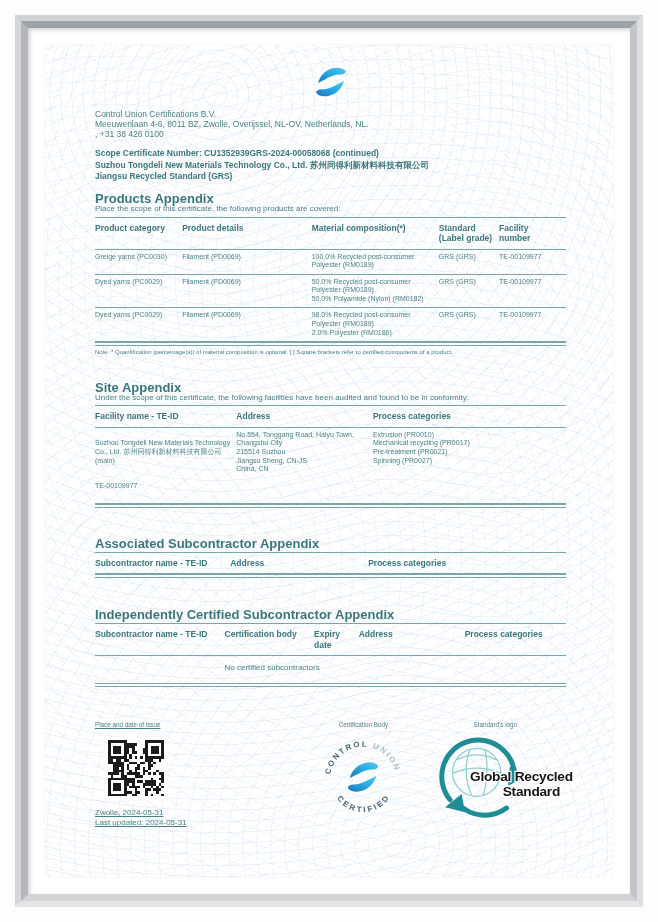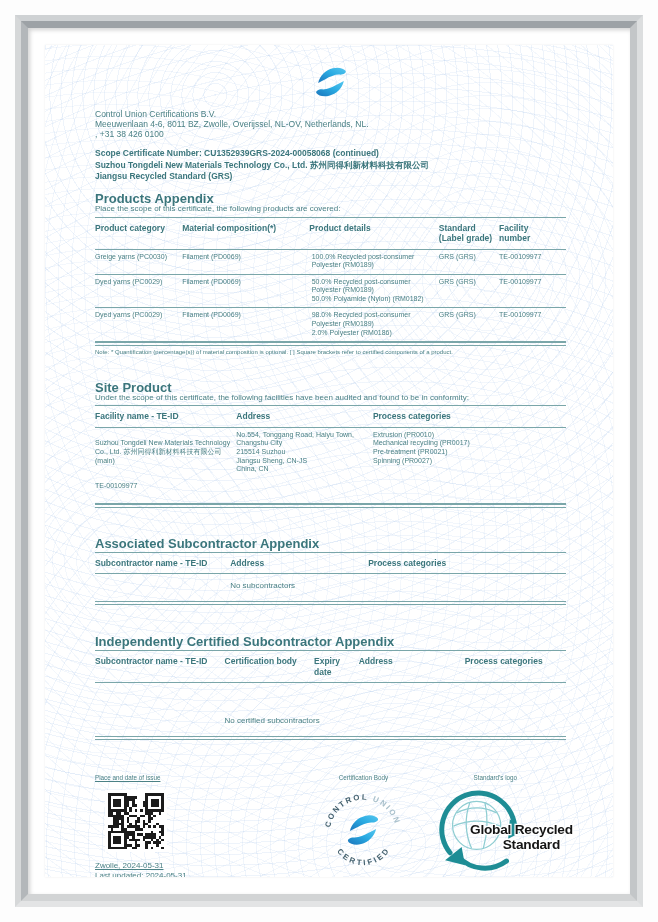--- a/index.html
+++ b/index.html
@@ -60,21 +60,21 @@
   
   .scols .c1{width:30%;} .scols .c2{width:29%;} .scols .c3{width:41%;}
   
   .acols .c1{width:28.7%;} .acols .c2{width:29.3%;} .acols .c3{width:42%;}
   
   .icols .c1{width:27.5%;} .icols .c2{width:19%;} .icols .c3{width:9.5%;}
   .icols .c4{width:22.5%;} .icols .c5{width:21.5%;}
 
   .empty-row{font-size:8px;padding:7px 0 10px 0;}
   .empty-row.a{margin-left:28.7%;}
-  .empty-row.i{margin-left:27.5%;margin-top:26px;}
+  .empty-row.i{margin-left:27.5%;}
   .facility-id{margin-top:8px;}
 
   
   .sig{display:flex;margin-top:34px;}
   .sig-col1{width:44%;text-decoration:underline;}
   .sig-col2{width:26%;text-align:center;}
   .sig-col3{width:30%;text-align:center;}
   .sig-label{font-size:6.3px;line-height:8px;color:var(--ink);}
   .qr{display:grid;grid-template-rows:repeat(21,1fr);grid-template-columns:repeat(21,1fr);
       width:56px;height:56px;background:#fff;padding:3px;margin:8px 0 0 10px;}
@@ -122,22 +122,22 @@
       <div>Suzhou Tongdeli New Materials Technology Co., Ltd. 苏州同得利新材料科技有限公司</div>
       <div>Jiangsu Recycled Standard (GRS)</div>
     </div>
 
     <div class="section-title" style="margin-top:10px;">Products Appendix</div>
     <div class="section-sub">Place the scope of this certificate, the following products are covered:</div>
 
     <div class="tbl" style="margin-top:3px;">
       <div class="trow thead pcols">
         <div class="c c1">Product category</div>
+        <div class="c c2">Product details</div>
         <div class="c c3">Material composition(*)</div>
-        <div class="c c2">Product details</div>
         <div class="c c4">Standard
 (Label grade)</div>
         <div class="c c5">Facility
 number</div>
       </div>
       <div class="trow body pcols">
         <div class="c c1">Greige yarns (PC0030)</div>
         <div class="c c2">Filament (PD0069)</div>
         <div class="c c3">100.0% Recycled post-consumer
 Polyester (RM0189)</div>
@@ -159,21 +159,21 @@
         <div class="c c3">98.0% Recycled post-consumer
 Polyester (RM0189)
 2.0% Polyester (RM0186)</div>
         <div class="c c4">GRS (GRS)</div>
         <div class="c c5">TE-00109977</div>
       </div>
       <div class="dbl"></div>
     </div>
     <div class="note">Note: * Quantification (percentage(s)) of material composition is optional. [ ] Square brackets refer to certified components of a product.</div>
 
-    <div class="section-title" style="margin-top:26px;">Site Product</div>
+    <div class="section-title" style="margin-top:26px;">Site Appendix</div>
     <div class="section-sub">Under the scope of this certificate, the following facilities have been audited and found to be in conformity:</div>
 
     <div class="tbl" style="margin-top:2px;">
       <div class="trow thead scols">
         <div class="c c1">Facility name - TE-ID</div>
         <div class="c c2">Address</div>
         <div class="c c3">Process categories</div>
       </div>
       <div class="trow body scols">
         <div class="c c1">
@@ -193,21 +193,20 @@
       <div class="dbl"></div>
     </div>
 
     <div class="section-title" style="margin-top:30px;">Associated Subcontractor Appendix</div>
     <div class="tbl" style="margin-top:3px;">
       <div class="trow thead acols">
         <div class="c c1">Subcontractor name - TE-ID</div>
         <div class="c c2">Address</div>
         <div class="c c3">Process categories</div>
       </div>
-      <div class="empty-row a">No subcontractors</div>
       <div class="dbl"></div>
     </div>
 
     <div class="section-title" style="margin-top:31px;">Independently Certified Subcontractor Appendix</div>
     <div class="tbl" style="margin-top:3px;">
       <div class="trow thead icols">
         <div class="c c1">Subcontractor name - TE-ID</div>
         <div class="c c2">Certification body</div>
         <div class="c c3">Expiry
 date</div>

